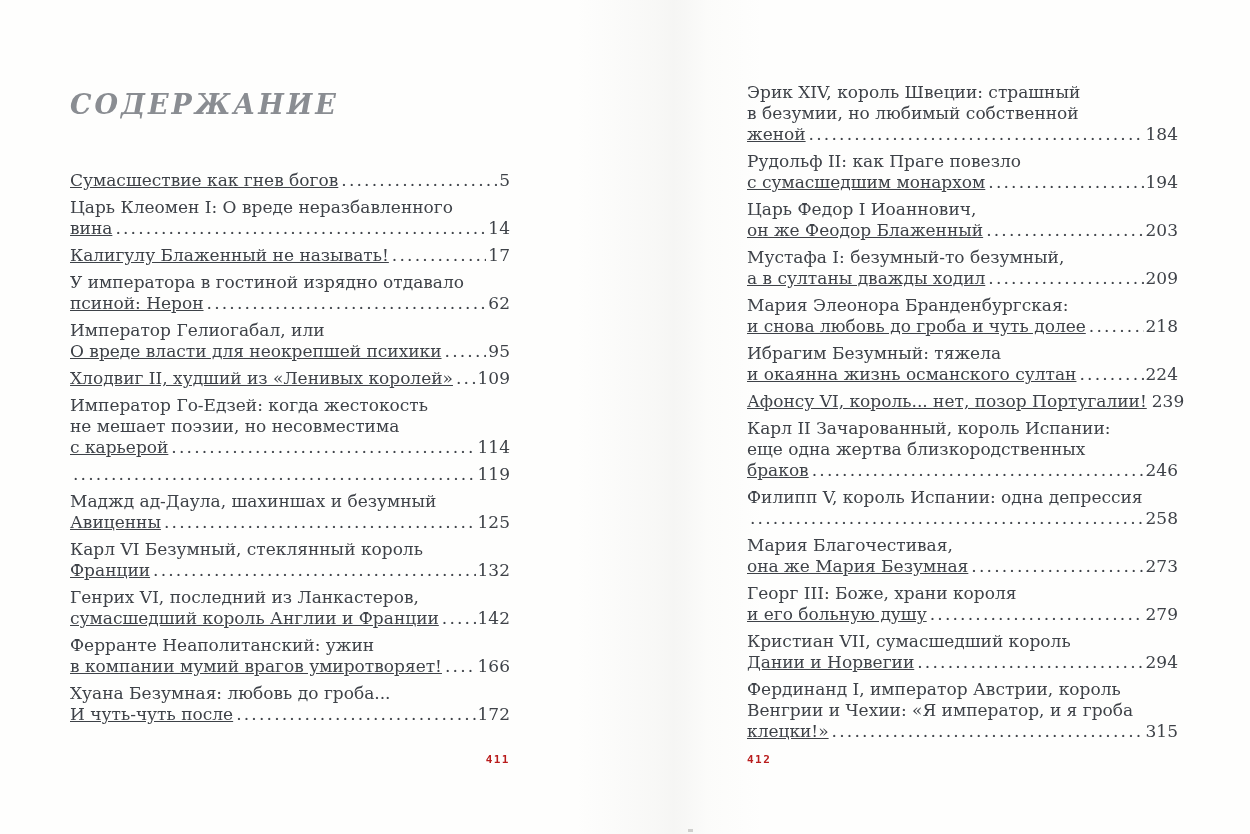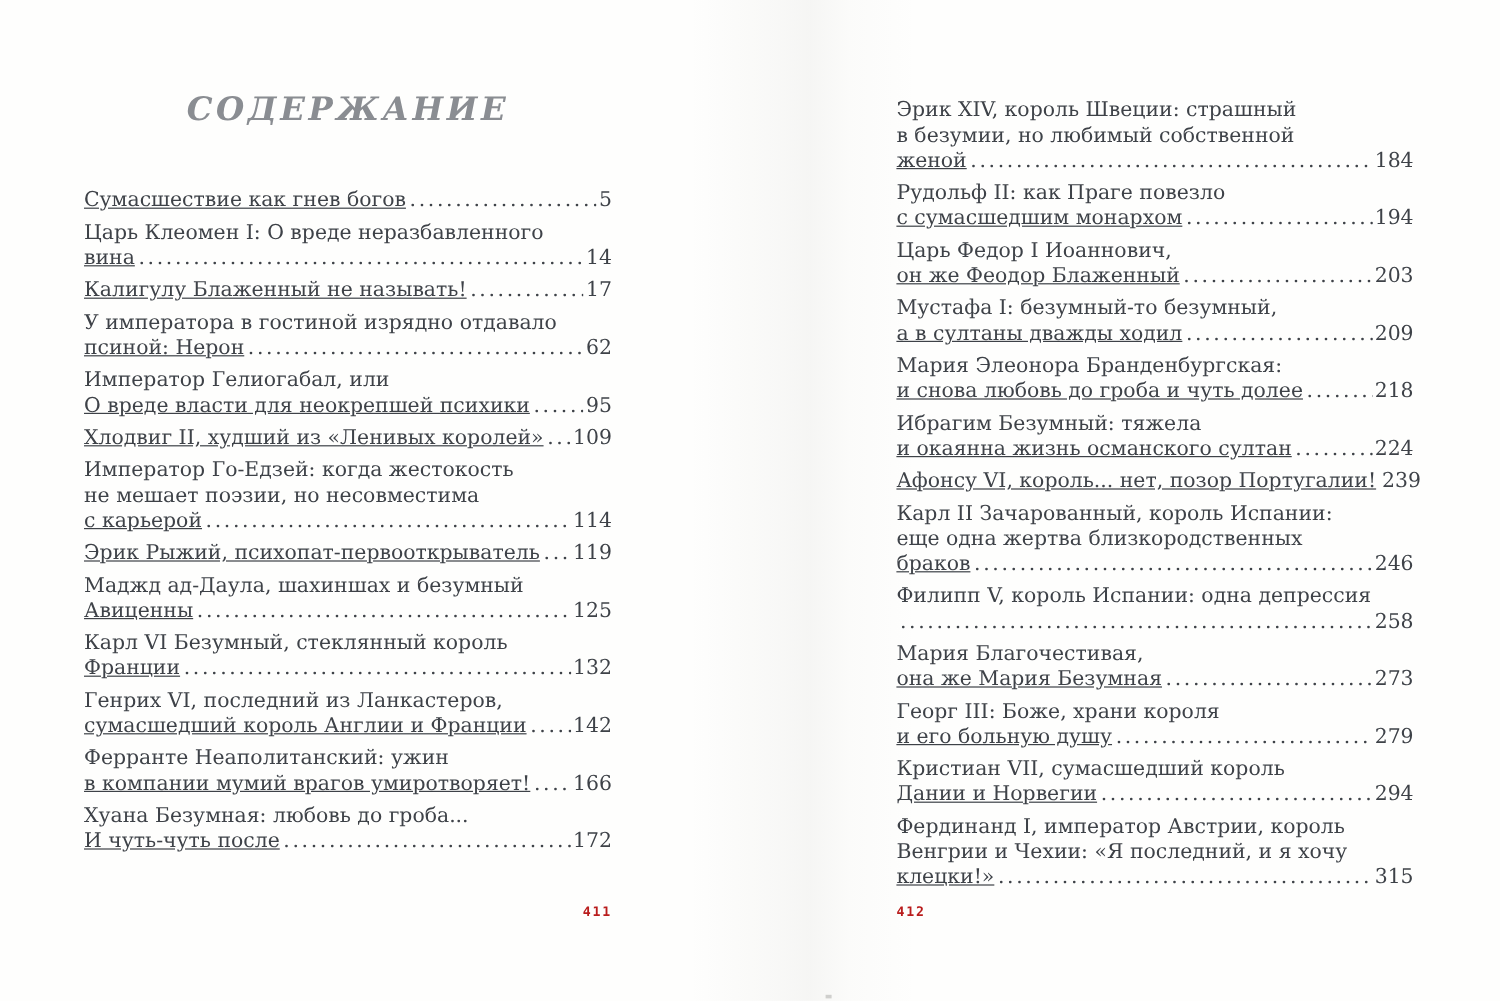--- a/index.html
+++ b/index.html
@@ -20,22 +20,22 @@
       rgba(110,110,100,0.02) 70%,
       rgba(110,110,100,0) 100%);
     pointer-events: none;
   }
 
   .col { position: absolute; }
   .col-left  { left: 70px;  top: 76px; width: 440px; }
   .col-right { left: 747px; top: 82px; width: 431px; }
 
   .toc-title {
-    margin: 0 0 50px 0;
-    text-align: center;
+    margin: 13px 0 50px 0;
+    text-align: left;
     font-family: "DejaVu Serif", serif;
     font-size: 27px;
     font-weight: bold;
     font-style: italic;
     letter-spacing: 3px;
     color: #8a8d92;
     white-space: nowrap;
   }
 
   .entry { margin-bottom: 6px; }
@@ -130,21 +130,20 @@
           <div class="line">Император Го-Едзей: когда жестокость</div>
           <div class="line">не мешает поэзии, но несовместима</div>
           <div class="line leader">
             <span class="t">с карьерой</span>
             <span class="dots">................................................................................................................................................................</span>
             <span class="pn">114</span>
           </div>
         </div>
         <div class="entry">
           <div class="line leader">
-            <span class="t">Эрик Рыжий, психопат-первооткрыватель</span>
             <span class="dots">................................................................................................................................................................</span>
             <span class="pn">119</span>
           </div>
         </div>
         <div class="entry">
           <div class="line">Маджд ад-Даула, шахиншах и безумный</div>
           <div class="line leader">
             <span class="t">Авиценны</span>
             <span class="dots">................................................................................................................................................................</span>
             <span class="pn">125</span>
@@ -278,21 +277,21 @@
         <div class="entry">
           <div class="line">Кристиан VII, сумасшедший король</div>
           <div class="line leader">
             <span class="t">Дании и Норвегии</span>
             <span class="dots">................................................................................................................................................................</span>
             <span class="pn">294</span>
           </div>
         </div>
         <div class="entry">
           <div class="line">Фердинанд I, император Австрии, король</div>
-          <div class="line">Венгрии и Чехии: «Я последний, и я хочу</div>
+          <div class="line">Венгрии и Чехии: «Я император, и я гроба</div>
           <div class="line leader">
             <span class="t">клецки!»</span>
             <span class="dots">................................................................................................................................................................</span>
             <span class="pn">315</span>
           </div>
         </div>
       </div>
   </div>
 
   <div class="folio folio-left">411</div>

